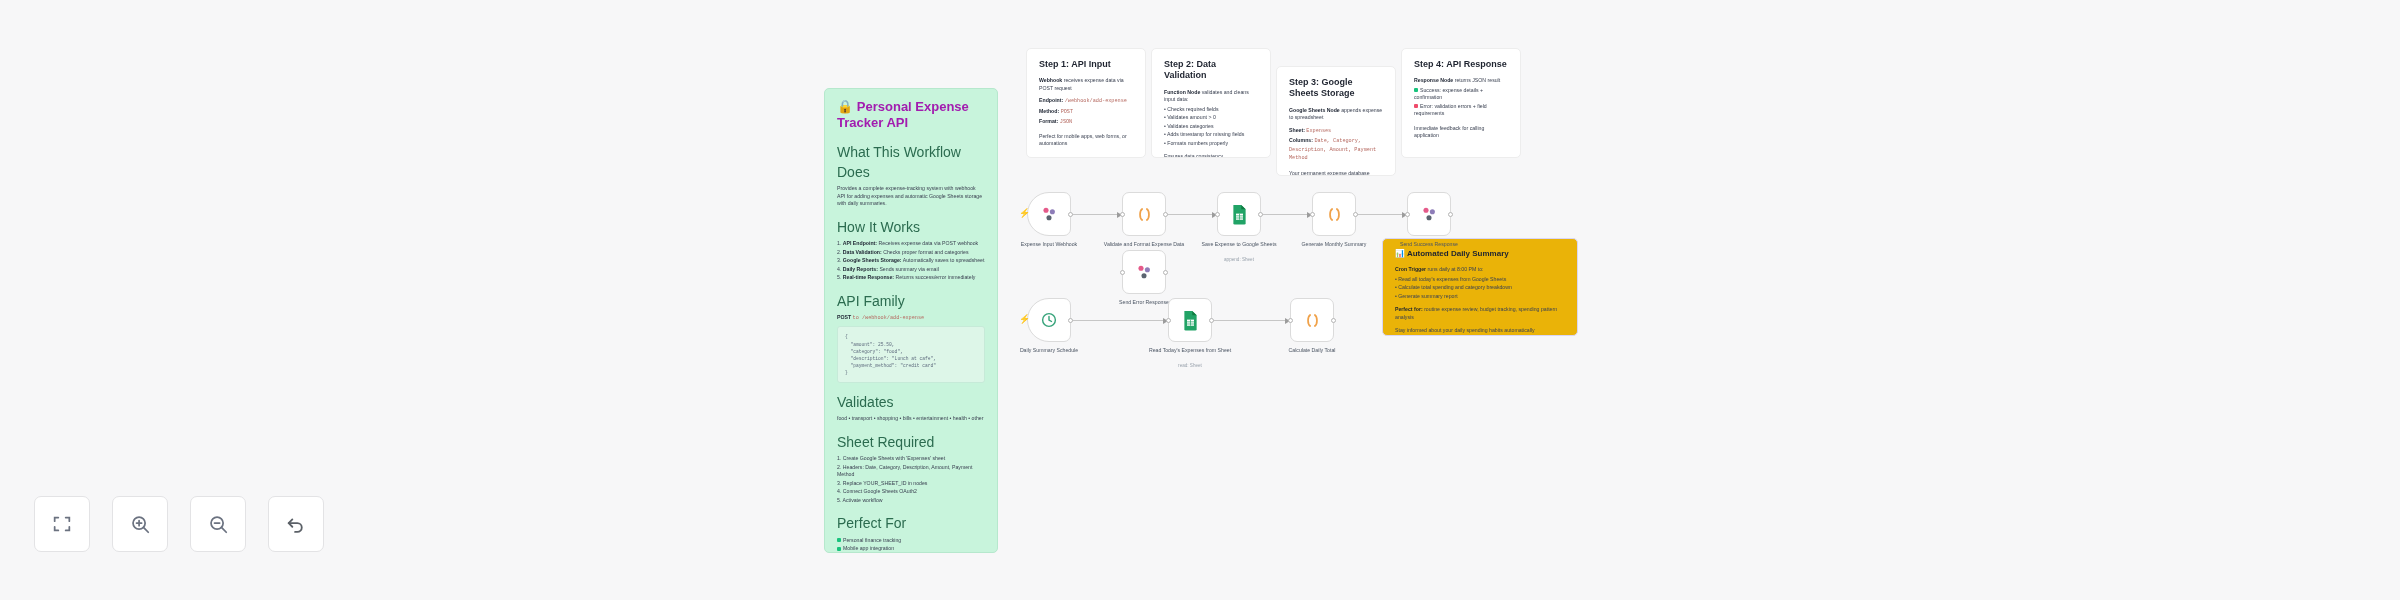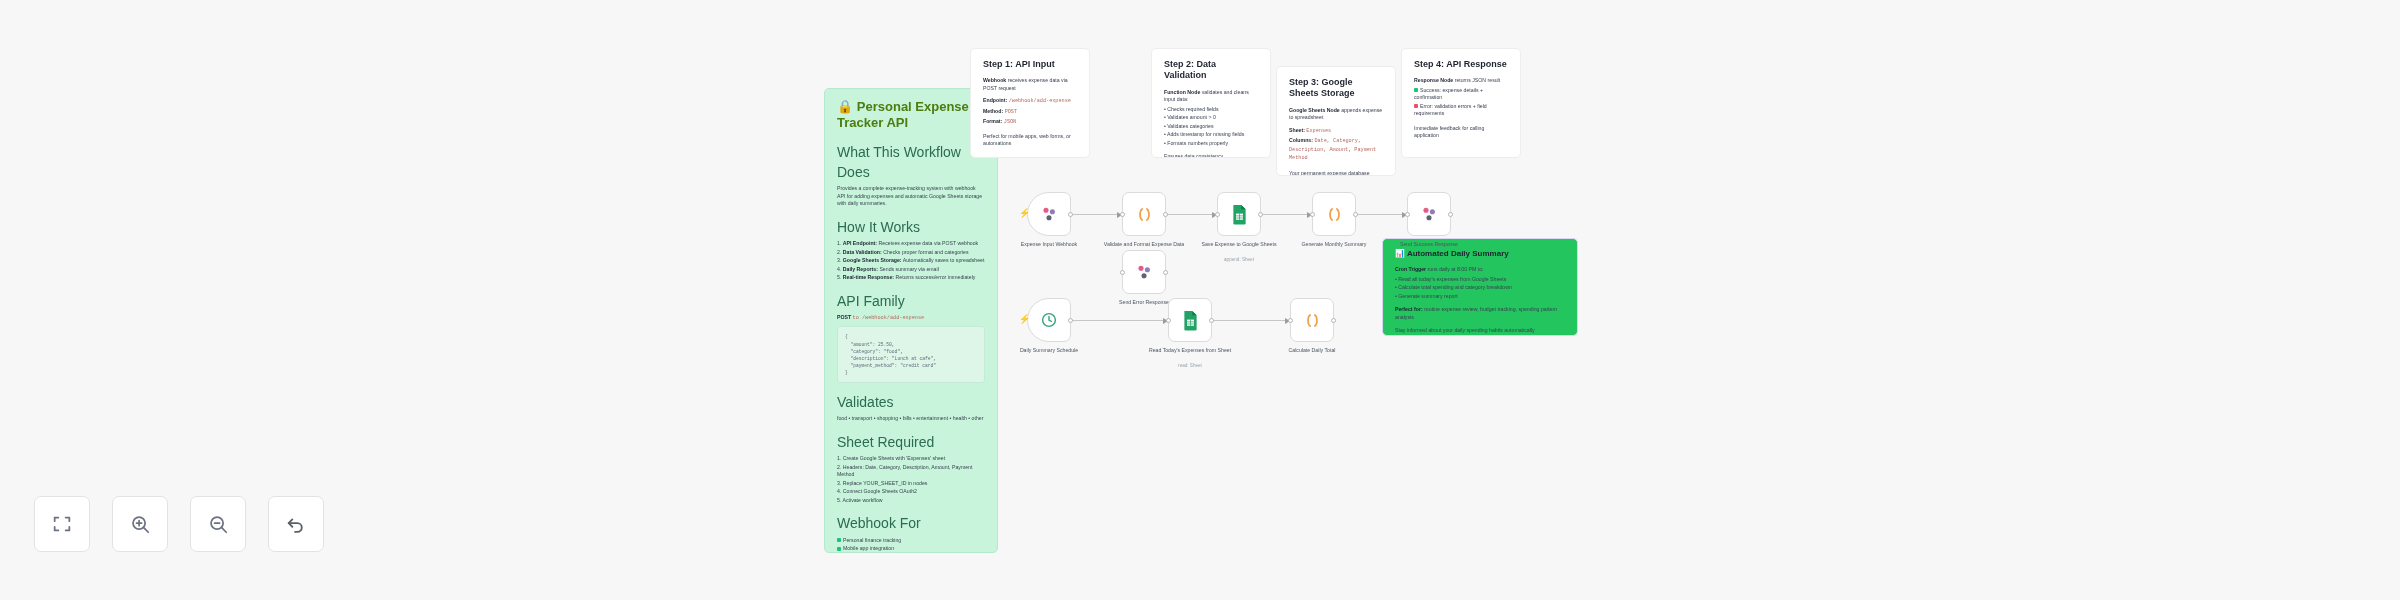--- a/index.html
+++ b/index.html
@@ -18,24 +18,24 @@
   
   .note {
     position: absolute;
     border-radius: 5px;
     padding: 10px 12px;
     overflow: hidden;
     line-height: 1.45;
   }
   .note.green { background: #c8f4dc; border: 1px solid #b6e8cd; }
   .note.white { background: #ffffff; border: 1px solid #ededed; }
-  .note.purple { background: #22c55e; border: 1px solid #d9d6f6; }
+  .note.purple { background: #eab308; border: 1px solid #d9d6f6; }
 
   .note h1 {
-    font-size: 13px; font-weight: bold; color: #4d7c0f;
+    font-size: 13px; font-weight: bold; color: #a21caf;
     line-height: 1.25; margin-bottom: 10px;
   }
   .note h2 {
     font-size: 14px; font-weight: normal; color: #2b6b4f;
     margin: 9px 0 3px 0;
   }
   .note h3 {
     font-size: 9px; font-weight: bold; color: #1f2430;
     line-height: 1.25; margin-bottom: 7px;
   }
@@ -149,31 +149,31 @@
 
     <h2>Sheet Required</h2>
     <ul>
       <li>1. <span>Create Google Sheets with 'Expenses' sheet</span></li>
       <li>2. <span>Headers: Date, Category, Description, Amount, Payment Method</span></li>
       <li>3. <span>Replace YOUR_SHEET_ID in nodes</span></li>
       <li>4. <span>Connect Google Sheets OAuth2</span></li>
       <li>5. <span>Activate workflow</span></li>
     </ul>
 
-    <h2>Webhook For</h2>
+    <h2>Perfect For</h2>
     <ul>
       <li><span class="dot" style="background:#19c37d"></span><span>Personal finance tracking</span></li>
       <li><span class="dot" style="background:#19c37d"></span><span>Mobile app integration</span></li>
       <li><span class="dot" style="background:#19c37d"></span><span>Family expense sharing</span></li>
       <li><span class="dot" style="background:#19c37d"></span><span>Small business expense logging</span></li>
     </ul>
     <div class="foot">Includes automatic validation, error handling, and daily summaries.</div>
   </div>
 
-  <div class="note white" style="left:970px; top:48px; width:120px; height:110px;">
+  <div class="note white" style="left:1026px; top:48px; width:120px; height:110px;">
     <h3>Step 1: API Input</h3>
     <p><b>Webhook</b> <span>receives expense data via POST request</span></p>
     <p style="margin-top:5px"><b>Endpoint:</b> <span class="mono">/webhook/add-expense</span></p>
     <p><b>Method:</b> <span class="mono">POST</span></p>
     <p><b>Format:</b> <span class="mono">JSON</span></p>
     <p class="muted" style="margin-top:6px">Perfect for mobile apps, web forms, or automations</p>
   </div>
 
   <div class="note white" style="left:1151px; top:48px; width:120px; height:110px;">
     <h3>Step 2: Data Validation</h3>

